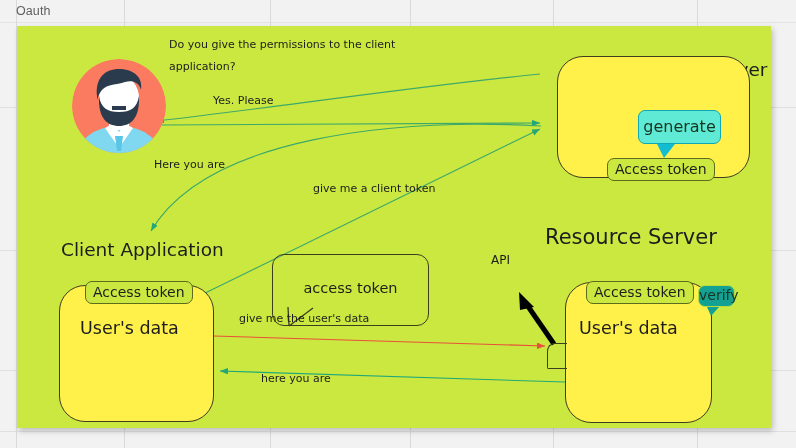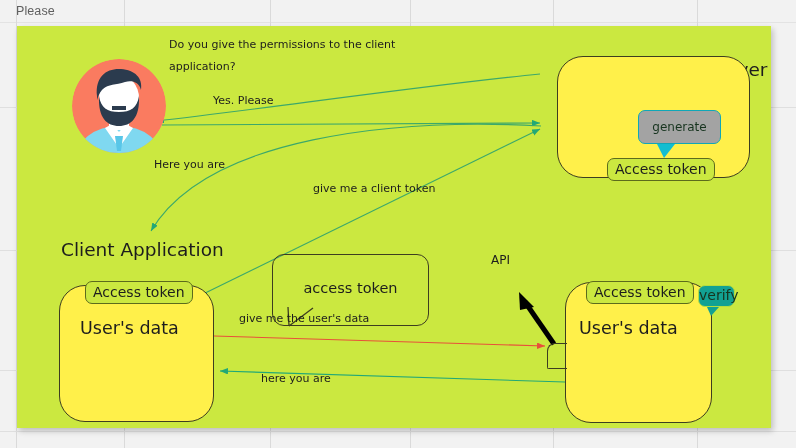--- a/index.html
+++ b/index.html
@@ -132,23 +132,23 @@
     box-sizing: border-box;
     text-align: center;
   }
   .badge .tail {
     position: absolute;
     width: 0; height: 0;
   }
   #badge-generate {
     left: 621px; top: 84px;
     width: 83px; height: 34px;
-    background: #a3a3a3;
+    background: #5eead4;
     border: 1.3px solid #0fa7b8;
-    font-size: 12px;
+    font-size: 16px;
     line-height: 32px;
   }
   #badge-generate .tail {
     left: 18px; top: 33px;
     border-left: 7px solid transparent;
     border-right: 11px solid transparent;
     border-top: 14px solid #13bdd1;
   }
   #badge-verify {
     left: 681px; top: 259px;
@@ -214,21 +214,21 @@
     <div class="vline" style="left:16px;"></div>
     <div class="vline" style="left:124px;"></div>
     <div class="vline" style="left:270px;"></div>
     <div class="vline" style="left:410px;"></div>
     <div class="vline" style="left:553px;"></div>
     <div class="vline" style="left:697px;"></div>
     <div class="hline" style="top:107px;"></div>
     <div class="hline" style="top:250px;"></div>
     <div class="hline" style="top:370px;"></div>
     <div class="hline" style="top:431px;"></div>
-    <div class="sheet-label">Please</div>
+    <div class="sheet-label">Oauth</div>
   </div>
 
   <div class="canvas">
 
     <svg class="layer" width="754" height="402" viewBox="0 0 754 402">
       <defs>
         <marker id="ah-green" markerWidth="9" markerHeight="9" refX="8" refY="3.2" orient="auto" markerUnits="userSpaceOnUse">
           <path d="M0,0 L8,3.2 L0,6.4 z" fill="#22a877"></path>
         </marker>
         <marker id="ah-green-l" markerWidth="9" markerHeight="9" refX="8" refY="3.2" orient="auto" markerUnits="userSpaceOnUse">
@@ -288,20 +288,21 @@
       <span>generate</span>
       <span class="tail"></span>
     </div>
     <div class="chip" style="left:590px; top:132px;">Access token</div>
 
     <div class="lbl title" style="left:44px; top:212px;">Client Application</div>
     <div class="node" id="client-node"></div>
     <div class="chip" style="left:68px; top:255px;">Access token</div>
     <div class="node-inner-title" style="left:63px; top:292px;">User's data</div>
 
+    <div class="lbl bigtitle" style="left:528px; top:198px;">Resource Server</div>
     <div class="node" id="res-node"></div>
     <div id="res-port"></div>
     <div class="badge" id="badge-verify">
       <span>verify</span>
       <span class="tail"></span>
     </div>
     <div class="chip" style="left:569px; top:255px;">Access token</div>
     <div class="node-inner-title" style="left:562px; top:292px;">User's data</div>
     <div class="lbl api" style="left:474px; top:227px;">API</div>
 

